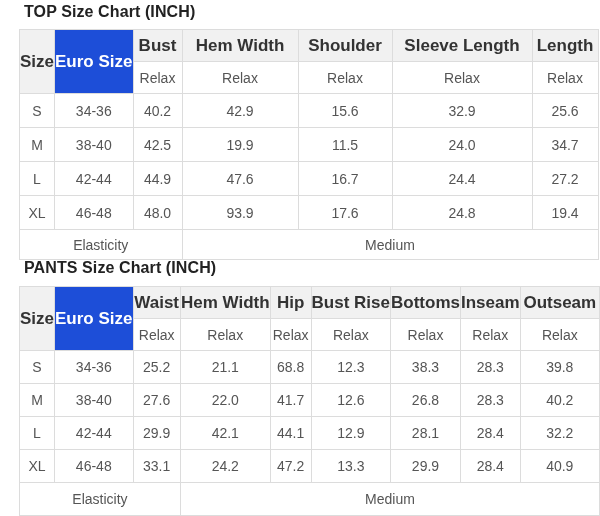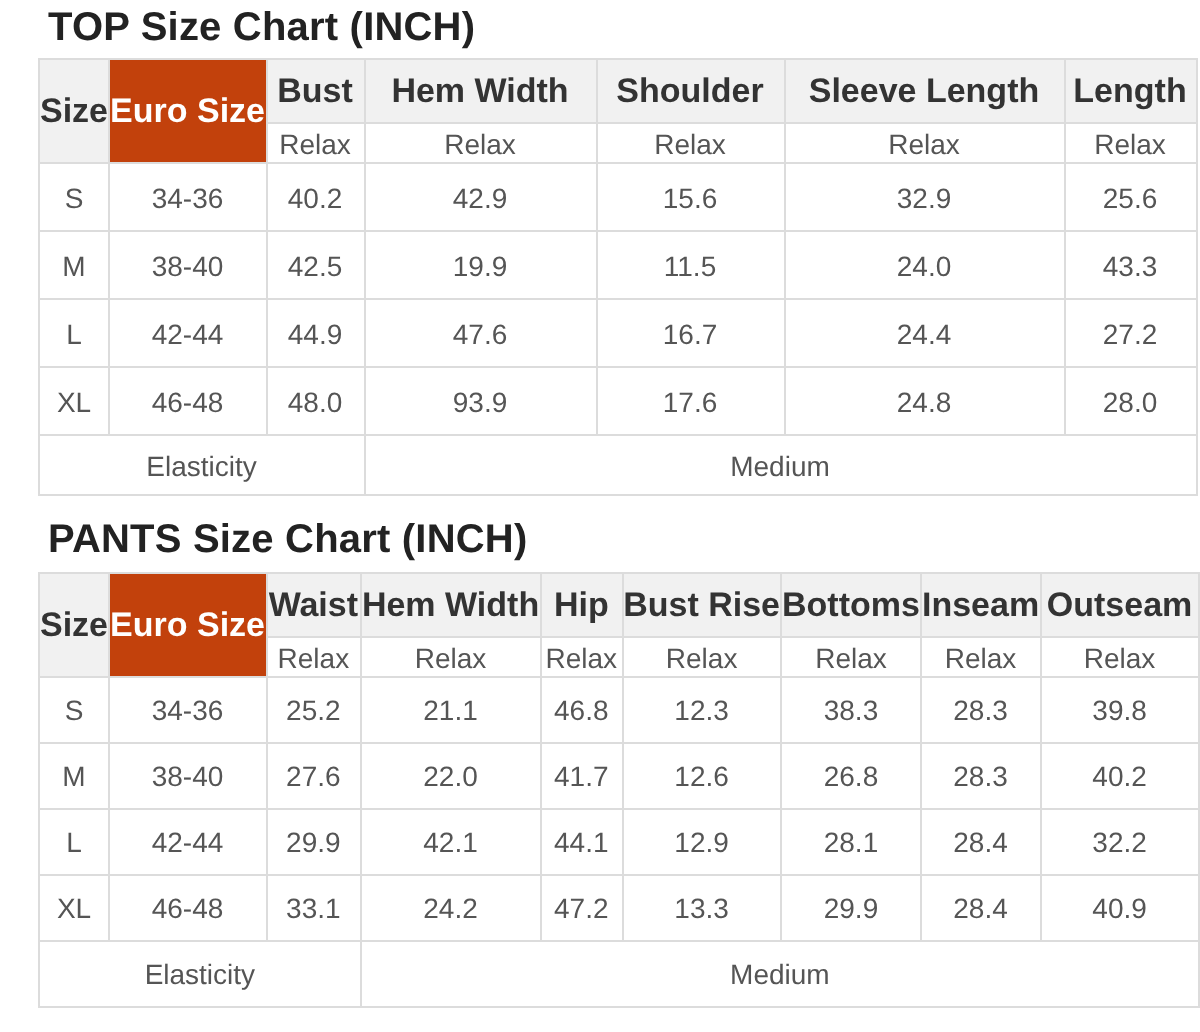--- a/index.html
+++ b/index.html
@@ -1,46 +1,46 @@
 <!DOCTYPE html>
 <html><head>
 <meta charset="utf-8">
 <style>
   html,body { margin:0; padding:0; }
   body {
     width:600px; height:516px; background:#ffffff; overflow:hidden;
     font-family:"Liberation Sans", sans-serif; position:relative;
   }
   .chart-title {
-    position:absolute; left:24px; font-size:20px; font-weight:bold;
+    position:absolute; left:24px; font-size:16px; font-weight:bold;
     color:#222222; letter-spacing:0.1px; white-space:nowrap;
   }
   #top-title   { top:3px; }
   #pants-title { top:259px; }
   table {
     position:absolute; left:19px; border-collapse:collapse; table-layout:fixed;
     background:#ffffff;
   }
   #top-table   { top:29px; }
   #pants-table { top:286px; }
   th, td {
     border:1px solid #dcdcdc; text-align:center; vertical-align:middle;
     padding:0; overflow:hidden; white-space:nowrap;
   }
   th {
     background:#f1f1f1; color:#333333; font-size:17px; font-weight:bold;
   }
   th.euro-cell {
-    background:#c2410c; color:#ffffff;
+    background:#1d4ed8; color:#ffffff;
   }
   td {
     background:#ffffff; color:#555555; font-size:14px; font-weight:normal;
   }
   tr.hdr-row    { height:32px; }
-  tr.relax-row  { height:20px; }
+  tr.relax-row  { height:32px; }
   #top-table   tr.data-row { height:34px; }
   #pants-table tr.data-row { height:33px; }
   #top-table   tr.foot-row { height:30px; }
   #pants-table tr.foot-row { height:33px; }
 </style>
 </head>
 <body>
 
 <div class="chart-title" id="top-title">TOP Size Chart (INCH)</div>
 
@@ -80,39 +80,39 @@
     <td>32.9</td>
     <td>25.6</td>
   </tr>
   <tr class="data-row">
     <td>M</td>
     <td>38-40</td>
     <td>42.5</td>
     <td>19.9</td>
     <td>11.5</td>
     <td>24.0</td>
-    <td>43.3</td>
+    <td>34.7</td>
   </tr>
   <tr class="data-row">
     <td>L</td>
     <td>42-44</td>
     <td>44.9</td>
     <td>47.6</td>
     <td>16.7</td>
     <td>24.4</td>
     <td>27.2</td>
   </tr>
   <tr class="data-row">
     <td>XL</td>
     <td>46-48</td>
     <td>48.0</td>
     <td>93.9</td>
     <td>17.6</td>
     <td>24.8</td>
-    <td>28.0</td>
+    <td>19.4</td>
   </tr>
   <tr class="foot-row">
     <td colspan="3">Elasticity</td>
     <td colspan="4">Medium</td>
   </tr>
 </tbody>
   </table>
 
 <div class="chart-title" id="pants-title">PANTS Size Chart (INCH)</div>
 
@@ -147,21 +147,21 @@
     <td>Relax</td>
     <td>Relax</td>
     <td>Relax</td>
     <td>Relax</td>
   </tr>
   <tr class="data-row">
     <td>S</td>
     <td>34-36</td>
     <td>25.2</td>
     <td>21.1</td>
-    <td>46.8</td>
+    <td>68.8</td>
     <td>12.3</td>
     <td>38.3</td>
     <td>28.3</td>
     <td>39.8</td>
   </tr>
   <tr class="data-row">
     <td>M</td>
     <td>38-40</td>
     <td>27.6</td>
     <td>22.0</td>

